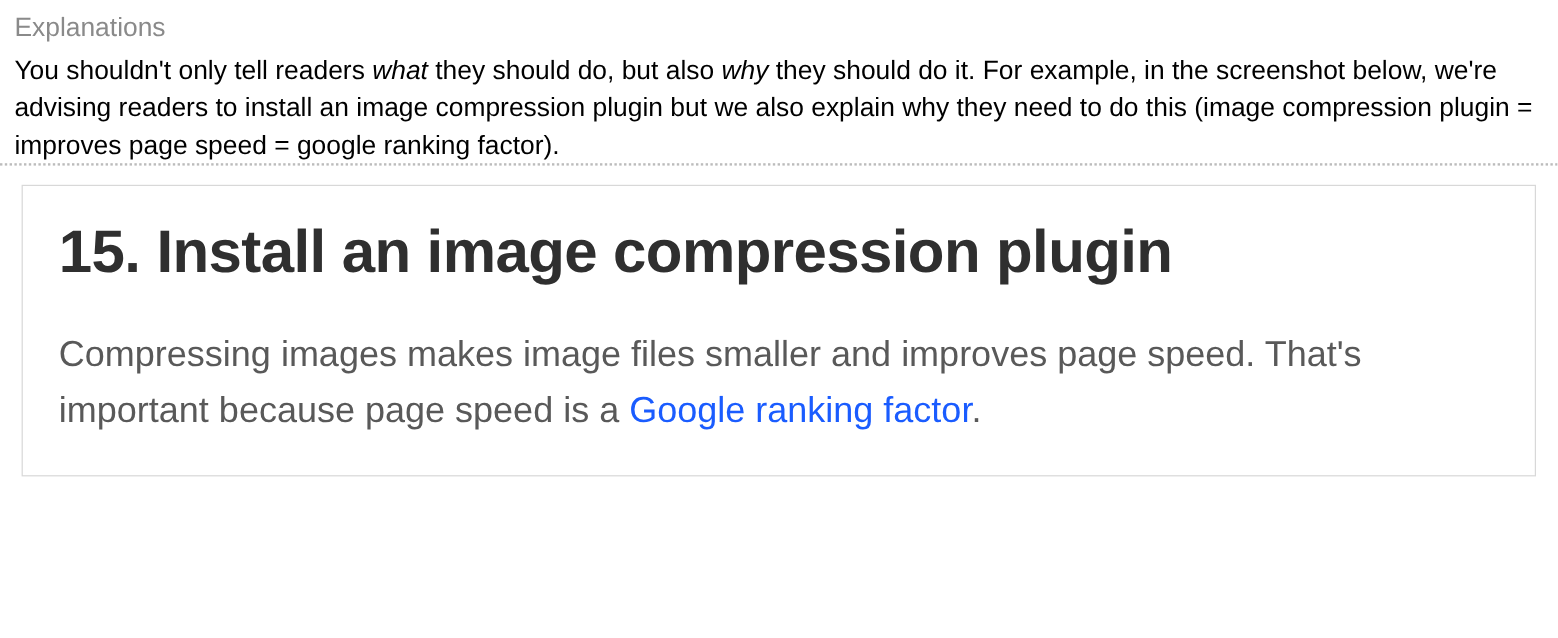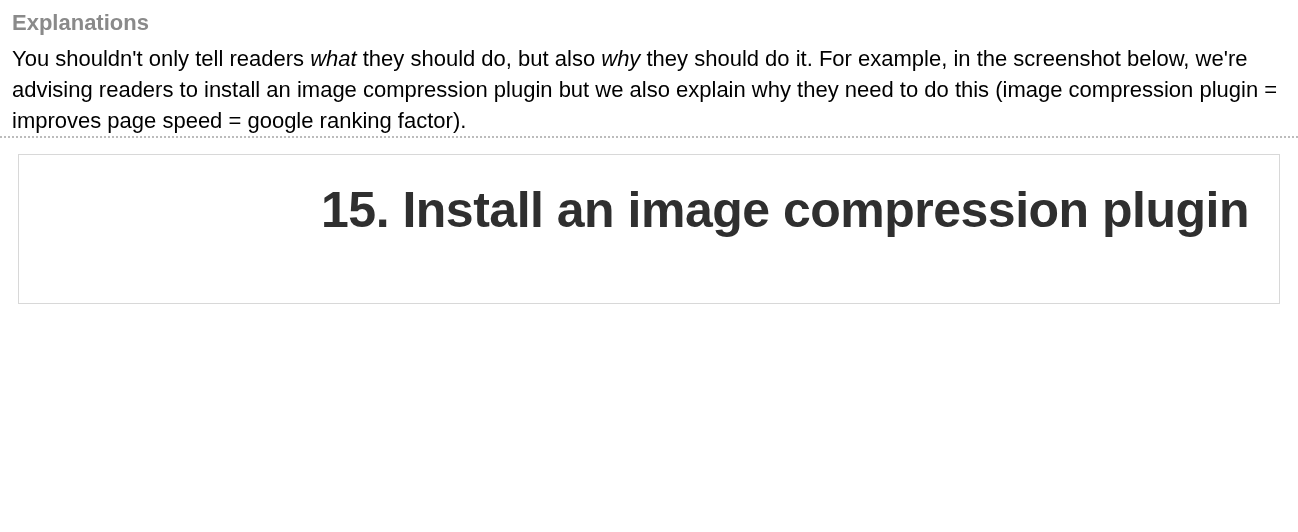--- a/index.html
+++ b/index.html
@@ -10,42 +10,41 @@
     body {
       font-family: -apple-system, BlinkMacSystemFont, "Segoe UI", Helvetica, Arial, sans-serif;
       width: 1298px;
       background: #fff;
       padding: 10px 12px 20px 12px;
     }
     .section-label {
       font-size: 22px;
       color: #8a8a8a;
       margin-bottom: 8px;
-      font-weight: 700;
+      font-weight: 400;
     }
     .body-para {
       font-size: 22px;
       color: #000;
       line-height: 1.4;
       font-weight: 400;
     }
     .body-para em {
       font-style: italic;
     }
     .dotted-sep {
       border: none;
       border-top: 2px dotted #bcbcbc;
       margin: 0 -12px 16px -12px;
       width: calc(100% + 24px);
     }
     .embedded-box {
       border: 1px solid #d8d8d8;
-      padding: 26px 30px 30px 30px;
+      padding: 26px 41px 30px 30px;
       margin: 0 6px;
-      text-align: right;
     }
     .embedded-heading {
       font-size: 50px;
       font-weight: 600;
       color: #2f2f2f;
       letter-spacing: -0.5px;
       margin-bottom: 34px;
       font-family: -apple-system, BlinkMacSystemFont, "Segoe UI", Helvetica, Arial, sans-serif;
     }
     .embedded-para {
@@ -64,13 +63,14 @@
 <body>
 
 <div class="section-label">Explanations</div>
 
 <p class="body-para"><span>You shouldn't only tell readers </span><em>what</em><span> they should do, but also </span><em>why</em><span> they should do it. For example, in the screenshot below, we're advising readers to install an image compression plugin but we also explain why they need to do this (image compression plugin = improves page speed = google ranking factor).</span></p>
 
 <hr class="dotted-sep">
 
 <div class="embedded-box">
   <h2 class="embedded-heading">15. Install an image compression plugin</h2>
+  <p class="embedded-para"><span>Compressing images makes image files smaller and improves page speed. That's important because page speed is a </span><a class="link">Google ranking factor</a><span>.</span></p>
 </div>
 
 </body></html>

